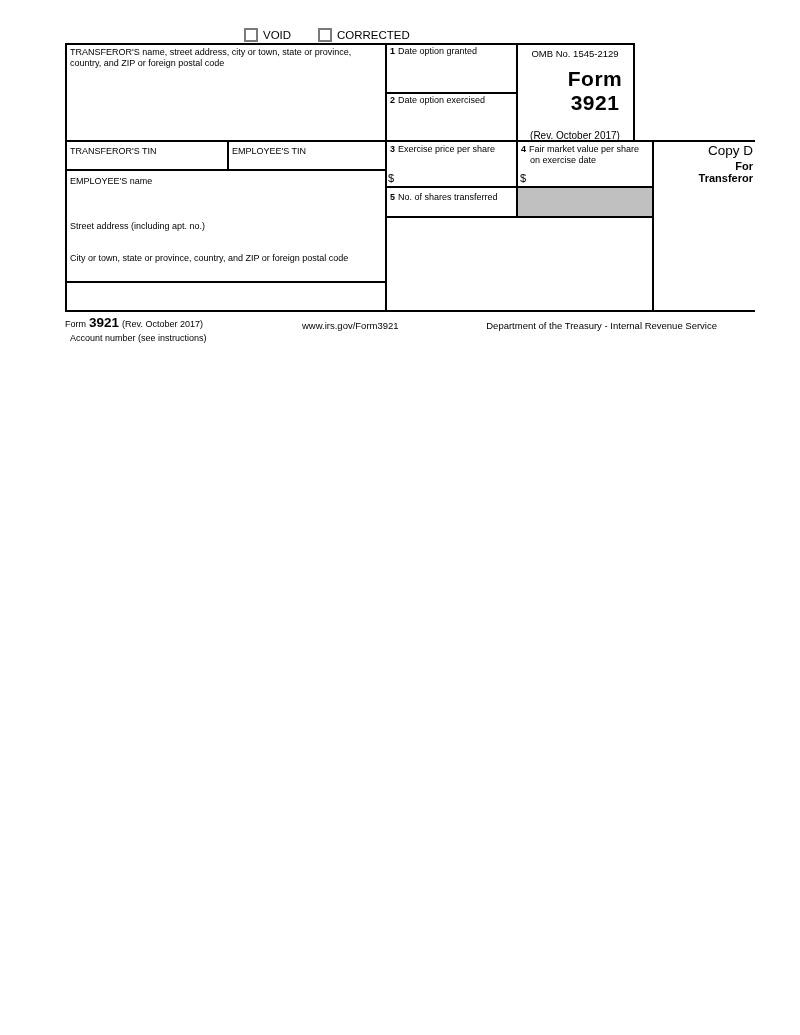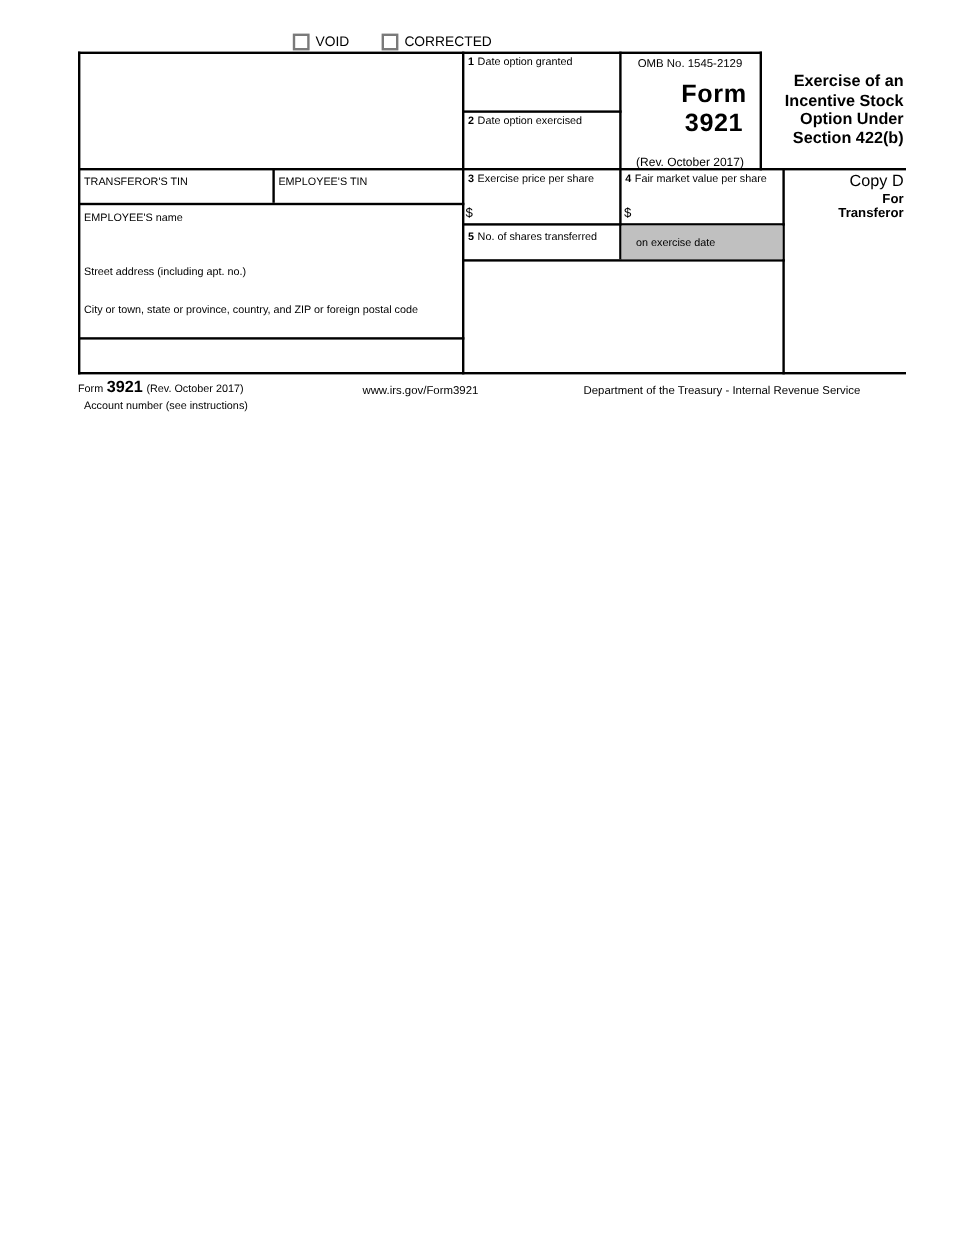--- a/index.html
+++ b/index.html
@@ -3,21 +3,21 @@
 <meta charset="utf-8">
 <style>
   html,body{margin:0;padding:0;background:#fff;}
   .page{position:relative;width:764px;height:1035px;background:#ffffff;
         font-family:"Liberation Sans", sans-serif;color:#000;overflow:hidden;}
   .hline,.vline{position:absolute;background:#000;}
   .hline{height:2px;}
   .vline{width:2px;}
   .lbl{position:absolute;font-size:9px;line-height:11px;color:#000;}
   .bnum{font-weight:bold;margin-right:3px;}
-  .indent{padding-left:9px;margin-top:42px;}
+  .indent{padding-left:9px;}
   .cb{position:absolute;width:10px;height:10px;border:2px solid #7a7a7a;background:#fff;}
   .cblbl{position:absolute;font-size:11.5px;font-weight:normal;}
   .dollar{position:absolute;font-size:11px;font-weight:normal;}
   .shaded{position:absolute;}
   .ombbox{position:absolute;text-align:center;}
   .omb-no{font-size:9.5px;}
   .omb-form{font-size:21px;font-weight:bold;margin-top:8px;letter-spacing:0.5px;margin-left:40px;}
   .omb-rev{font-size:10px;margin-top:15px;}
   .title{position:absolute;text-align:right;font-weight:bold;font-size:13.5px;line-height:15.5px;}
   .copycol{position:absolute;text-align:right;}
@@ -50,43 +50,38 @@
   <div class="hline" style="left:65px;top:310px;width:690px;"></div>
   <div class="vline" style="left:65px;top:43px;height:269px;"></div>
   <div class="vline" style="left:227px;top:140px;height:29px;"></div>
   <div class="vline" style="left:385px;top:43px;height:269px;"></div>
   <div class="vline" style="left:516px;top:43px;height:173px;"></div>
   <div class="vline" style="left:633px;top:43px;height:99px;"></div>
   <div class="vline" style="left:652px;top:140px;height:172px;"></div>
 
   <div class="shaded" style="left:518px;top:188px;width:134px;height:28px;background:#c0c0c0;"></div>
 
+  <div class="lbl" style="left:70px;top:47px;width:308px;">TRANSFEROR'S name, street address, city or town, state or province, country, and ZIP or foreign postal code</div>
   <div class="input-area" style="left:67px;top:70px;width:316px;height:68px;"></div>
 
   <div class="lbl" style="left:390px;top:46px;">
     <span class="bnum">1</span><span>Date option granted</span>
   </div>
   <div class="input-area" style="left:387px;top:58px;width:127px;height:32px;"></div>
   <div class="lbl" style="left:390px;top:95px;">
     <span class="bnum">2</span><span>Date option exercised</span>
   </div>
   <div class="input-area" style="left:387px;top:107px;width:127px;height:31px;"></div>
 
   <div class="ombbox" style="left:518px;top:48px;width:114px;">
     <div class="omb-no">OMB No. 1545-2129</div>
     <div class="omb-form">Form 3921</div>
     <div class="omb-rev">(Rev. October 2017)</div>
   </div>
 
-  <div class="title" style="left:640px;top:60px;width:113px;">
-    <div>Exercise of an</div>
-    <div>Incentive Stock</div>
-    <div>Option Under</div>
-    <div>Section 422(b)</div>
-  </div>
 
   <div class="lbl" style="left:70px;top:146px;">TRANSFEROR'S TIN</div>
   <div class="input-area" style="left:67px;top:157px;width:158px;height:11px;"></div>
   <div class="lbl" style="left:232px;top:146px;">EMPLOYEE'S TIN</div>
   <div class="input-area" style="left:230px;top:157px;width:153px;height:11px;"></div>
 
   <div class="lbl" style="left:70px;top:176px;">EMPLOYEE'S name</div>
   <div class="input-area" style="left:67px;top:189px;width:316px;height:28px;"></div>
   <div class="lbl" style="left:70px;top:221px;">Street address (including apt. no.)</div>
   <div class="input-area" style="left:67px;top:233px;width:316px;height:18px;"></div>

